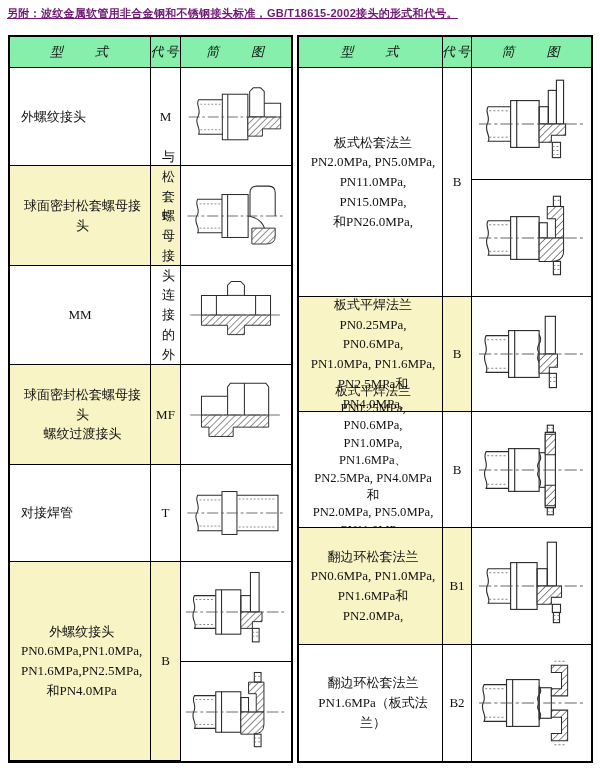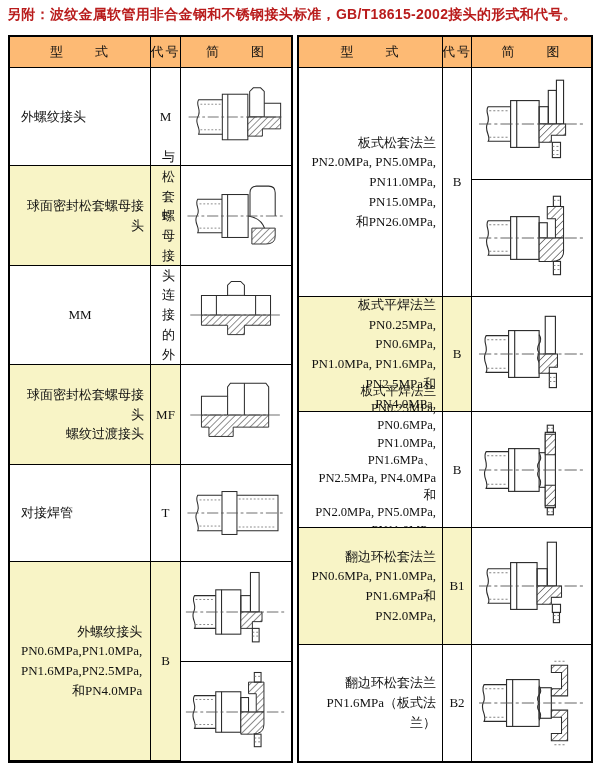--- a/index.html
+++ b/index.html
@@ -4,40 +4,40 @@
 <style>
   html,body{margin:0;padding:0;}
   body{
     width:600px;height:768px;position:relative;background:#ffffff;
     font-family:"Liberation Serif","DejaVu Serif",serif;color:#111;
     overflow:hidden;
   }
   .title{
     position:absolute;left:7px;top:6px;width:588px;
     font-family:"Liberation Sans","DejaVu Sans",sans-serif;
-    font-weight:bold;font-size:14px;letter-spacing:.3px;color:#b91c1c;
+    font-weight:bold;font-size:11px;letter-spacing:.3px;color:#701a75;text-decoration:underline;
   }
   .tbl{
     position:absolute;top:35px;box-sizing:border-box;background:#fff;
     border:2px solid #000;display:grid;
   }
   .tblL{left:8px;width:285px;height:728px;grid-template-columns:141px 30px 1fr;
         grid-template-rows:31px 98px 100px 99px 100px 97px 1fr;}
   .tblR{left:297px;width:296px;height:728px;grid-template-columns:144px 29px 1fr;
         grid-template-rows:31px 229px 115px 116px 117px 1fr;}
   .cell{
     box-sizing:border-box;border-right:1.5px solid #000;border-bottom:1.5px solid #000;
     display:flex;align-items:center;justify-content:center;background:#fff;
     font-size:13px;
   }
   .lastcol{border-right:none;}
   .lastrow{border-bottom:none;}
-  .hd{background:#fdba74;letter-spacing:2px;white-space:pre;}
+  .hd{background:#86efac;letter-spacing:2px;white-space:pre;font-style:italic;}
   .ct{justify-content:flex-start;padding:4px 6px 4px 11px;white-space:pre-line;
-      line-height:1.52;text-align:right;}
+      line-height:1.52;text-align:center;}
   .tight{line-height:1.38;font-size:12.6px;}
   .yl{background:#f8f4c6;}
   .dg{padding:0;}
   .split{flex-direction:column;align-items:stretch;justify-content:stretch;display:grid;}
   .splitL{grid-template-rows:100px 1fr;}
   .splitR{grid-template-rows:112px 1fr;}
   .sub{display:flex;align-items:center;justify-content:center;border-bottom:1.5px solid #000;}
   .sub2{display:flex;align-items:center;justify-content:center;}
   svg.fig{display:block;}
   .ln{fill:none;stroke:#2b2b2b;stroke-width:1.1;}

